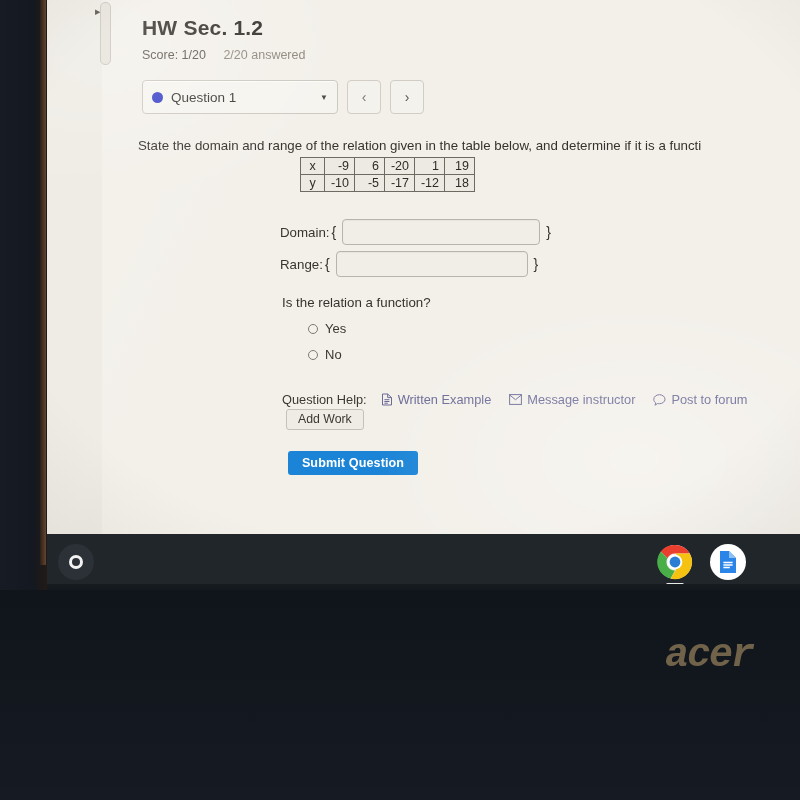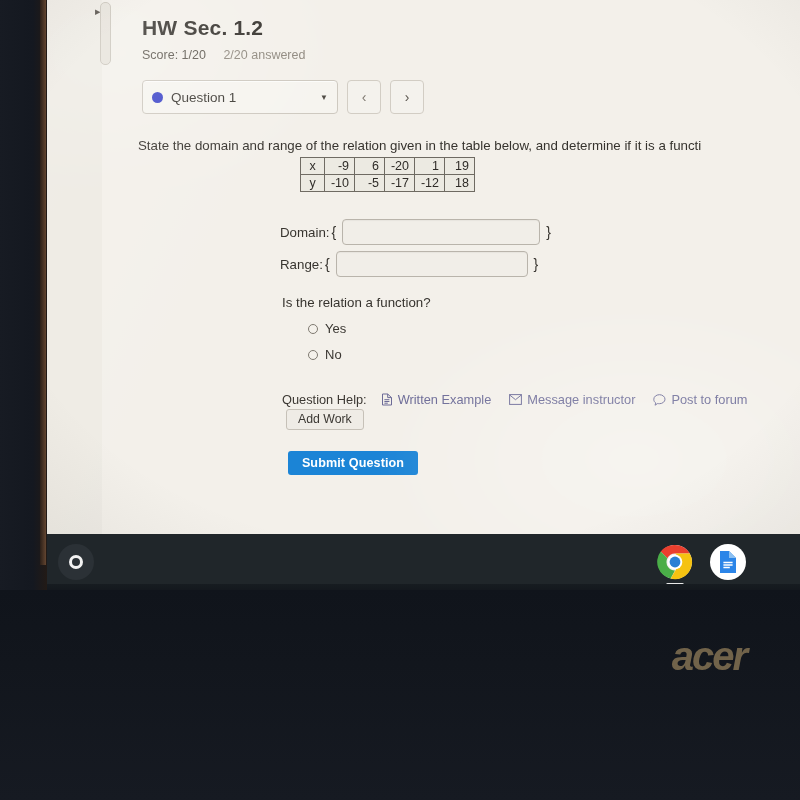--- a/index.html
+++ b/index.html
@@ -24,21 +24,21 @@
     position: absolute;
     left: 0; top: 590px;
     width: 800px; height: 210px;
     background: linear-gradient(180deg, #10141b 0%, #12161d 35%, #161a22 100%);
   }
 
   #acer-logo {
     position: absolute;
     left: 634px; top: 630px;
     width: 150px; height: 52px;
-    font-family: Liberation Sans, sans-serif;
+    font-family: Liberation Mono, monospace;
     font-size: 40px;
     font-weight: 700;
     font-style: italic;
     letter-spacing: -2px;
     color: #7a6a4e;
     opacity: .92;
     text-align: center;
     line-height: 52px;
   }
 

